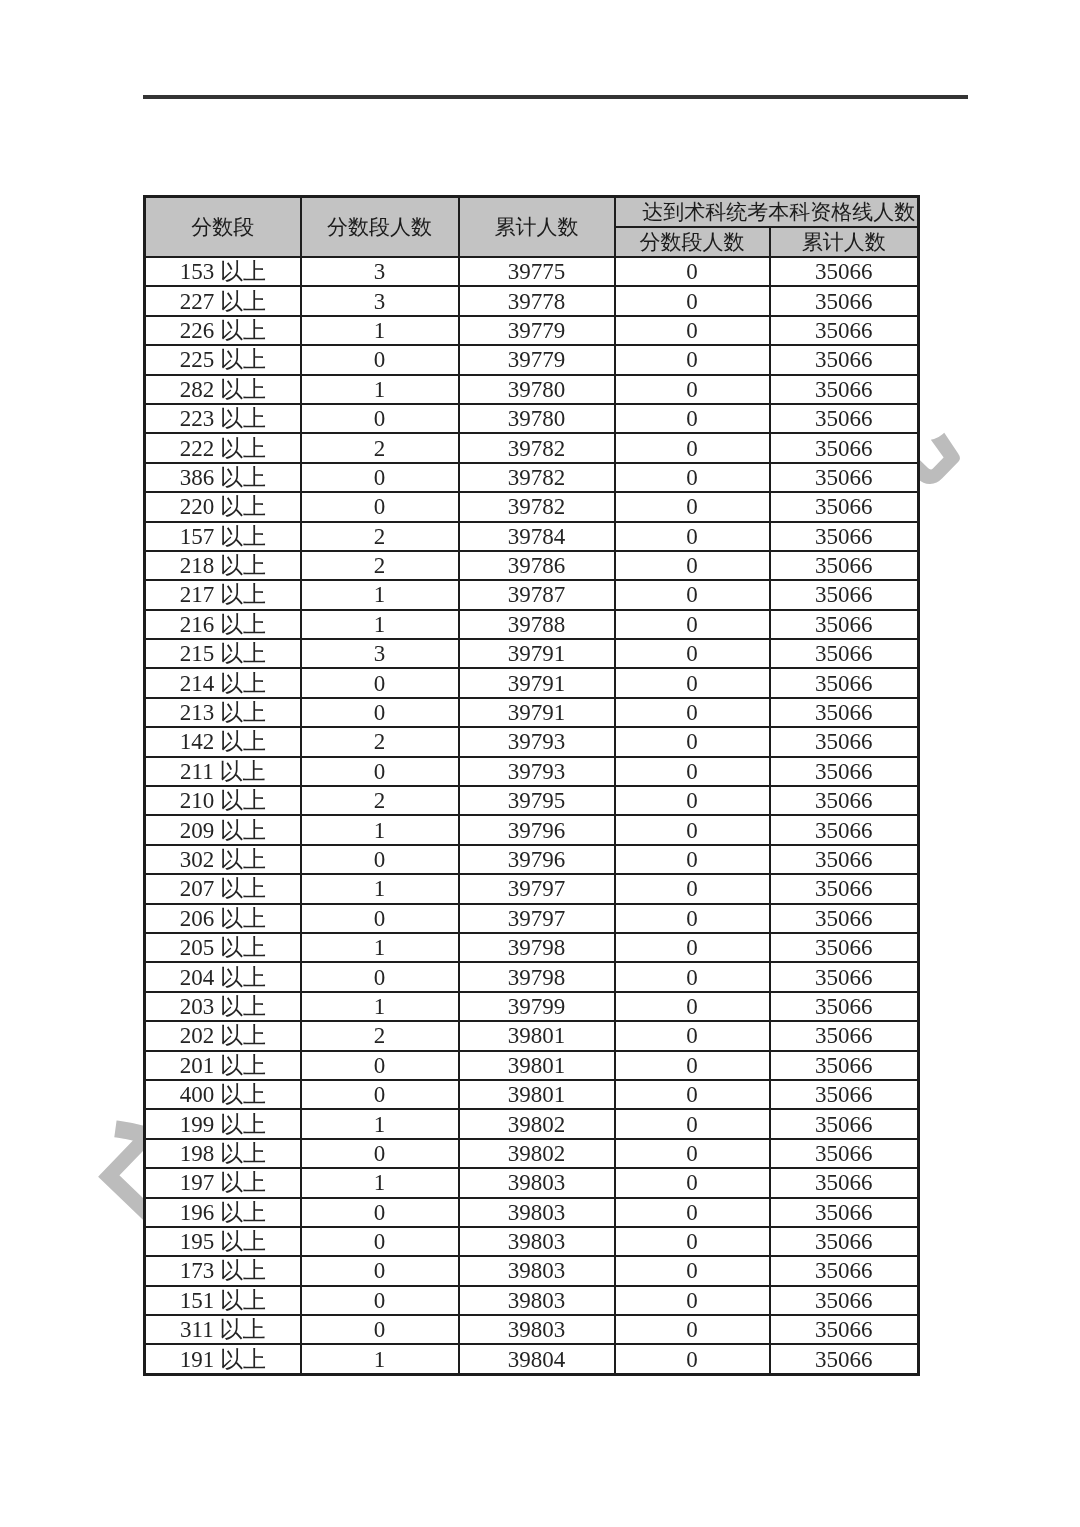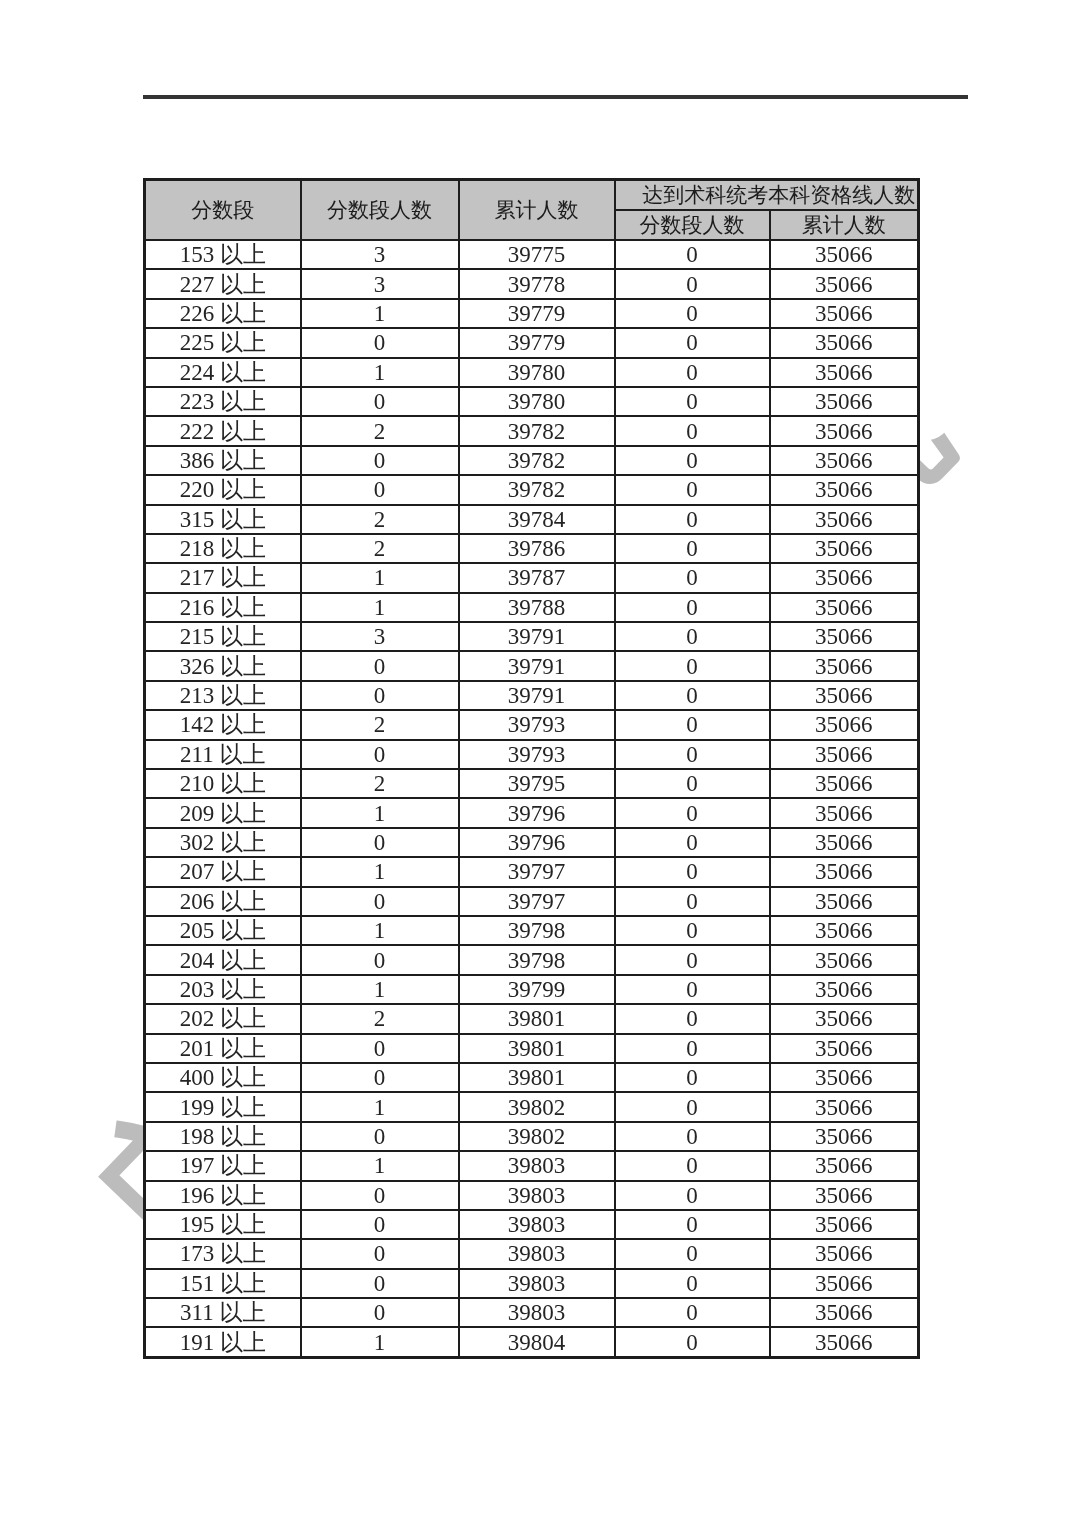--- a/index.html
+++ b/index.html
@@ -39,21 +39,21 @@
     color: #bcbcbc;
     transform: rotate(-46deg);
     transform-origin: 50% 50%;
     mix-blend-mode: multiply;
     pointer-events: none;
     font-family: "Liberation Serif", "DejaVu Serif", serif;
   }
   table.score-table {
     position: absolute;
     left: 143px;
-    top: 178px;
+    top: 195px;
     width: 774px;
     border-collapse: collapse;
     table-layout: fixed;
     border: 3px solid #1d1d1d;
   }
   .score-table th,
   .score-table td {
     border: 2px solid #1d1d1d;
     text-align: center;
     vertical-align: middle;
@@ -129,21 +129,21 @@
           <td>35066</td>
         </tr>
         <tr>
           <td>225 以上</td>
           <td>0</td>
           <td>39779</td>
           <td>0</td>
           <td>35066</td>
         </tr>
         <tr>
-          <td>224 以上</td>
+          <td>282 以上</td>
           <td>1</td>
           <td>39780</td>
           <td>0</td>
           <td>35066</td>
         </tr>
         <tr>
           <td>223 以上</td>
           <td>0</td>
           <td>39780</td>
           <td>0</td>
@@ -164,21 +164,21 @@
           <td>35066</td>
         </tr>
         <tr>
           <td>220 以上</td>
           <td>0</td>
           <td>39782</td>
           <td>0</td>
           <td>35066</td>
         </tr>
         <tr>
-          <td>315 以上</td>
+          <td>157 以上</td>
           <td>2</td>
           <td>39784</td>
           <td>0</td>
           <td>35066</td>
         </tr>
         <tr>
           <td>218 以上</td>
           <td>2</td>
           <td>39786</td>
           <td>0</td>
@@ -199,21 +199,21 @@
           <td>35066</td>
         </tr>
         <tr>
           <td>215 以上</td>
           <td>3</td>
           <td>39791</td>
           <td>0</td>
           <td>35066</td>
         </tr>
         <tr>
-          <td>326 以上</td>
+          <td>214 以上</td>
           <td>0</td>
           <td>39791</td>
           <td>0</td>
           <td>35066</td>
         </tr>
         <tr>
           <td>213 以上</td>
           <td>0</td>
           <td>39791</td>
           <td>0</td>

